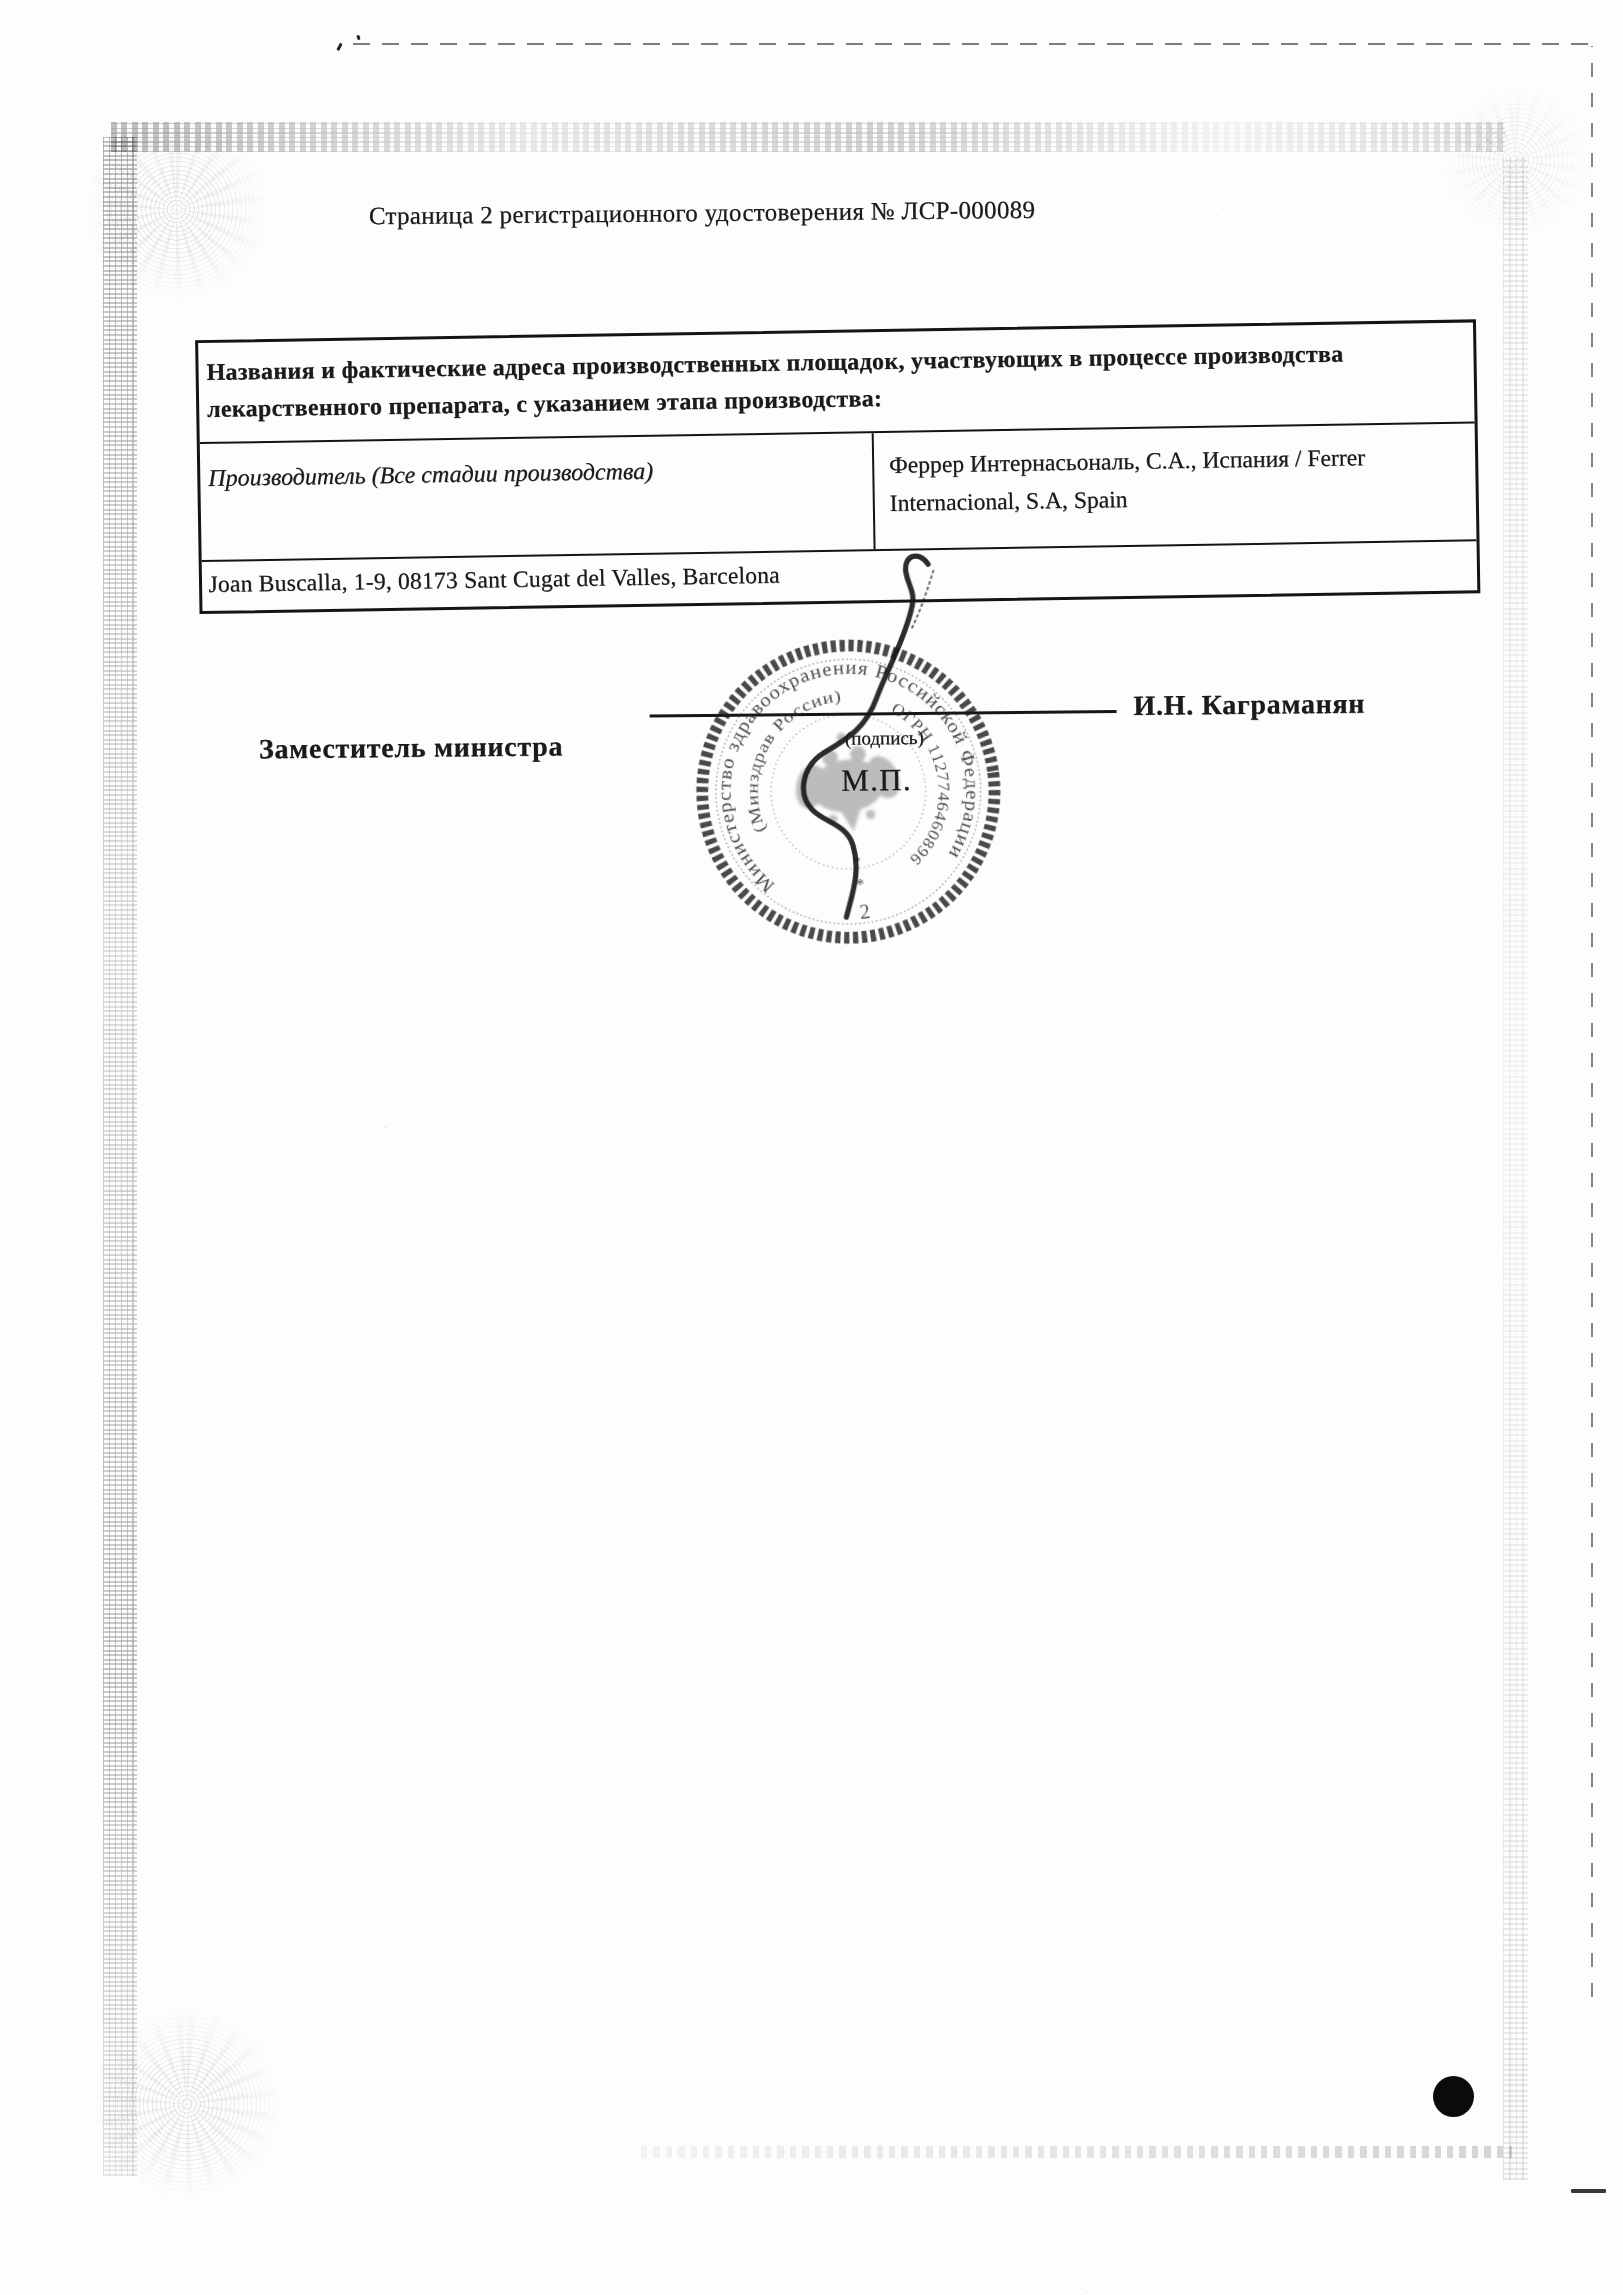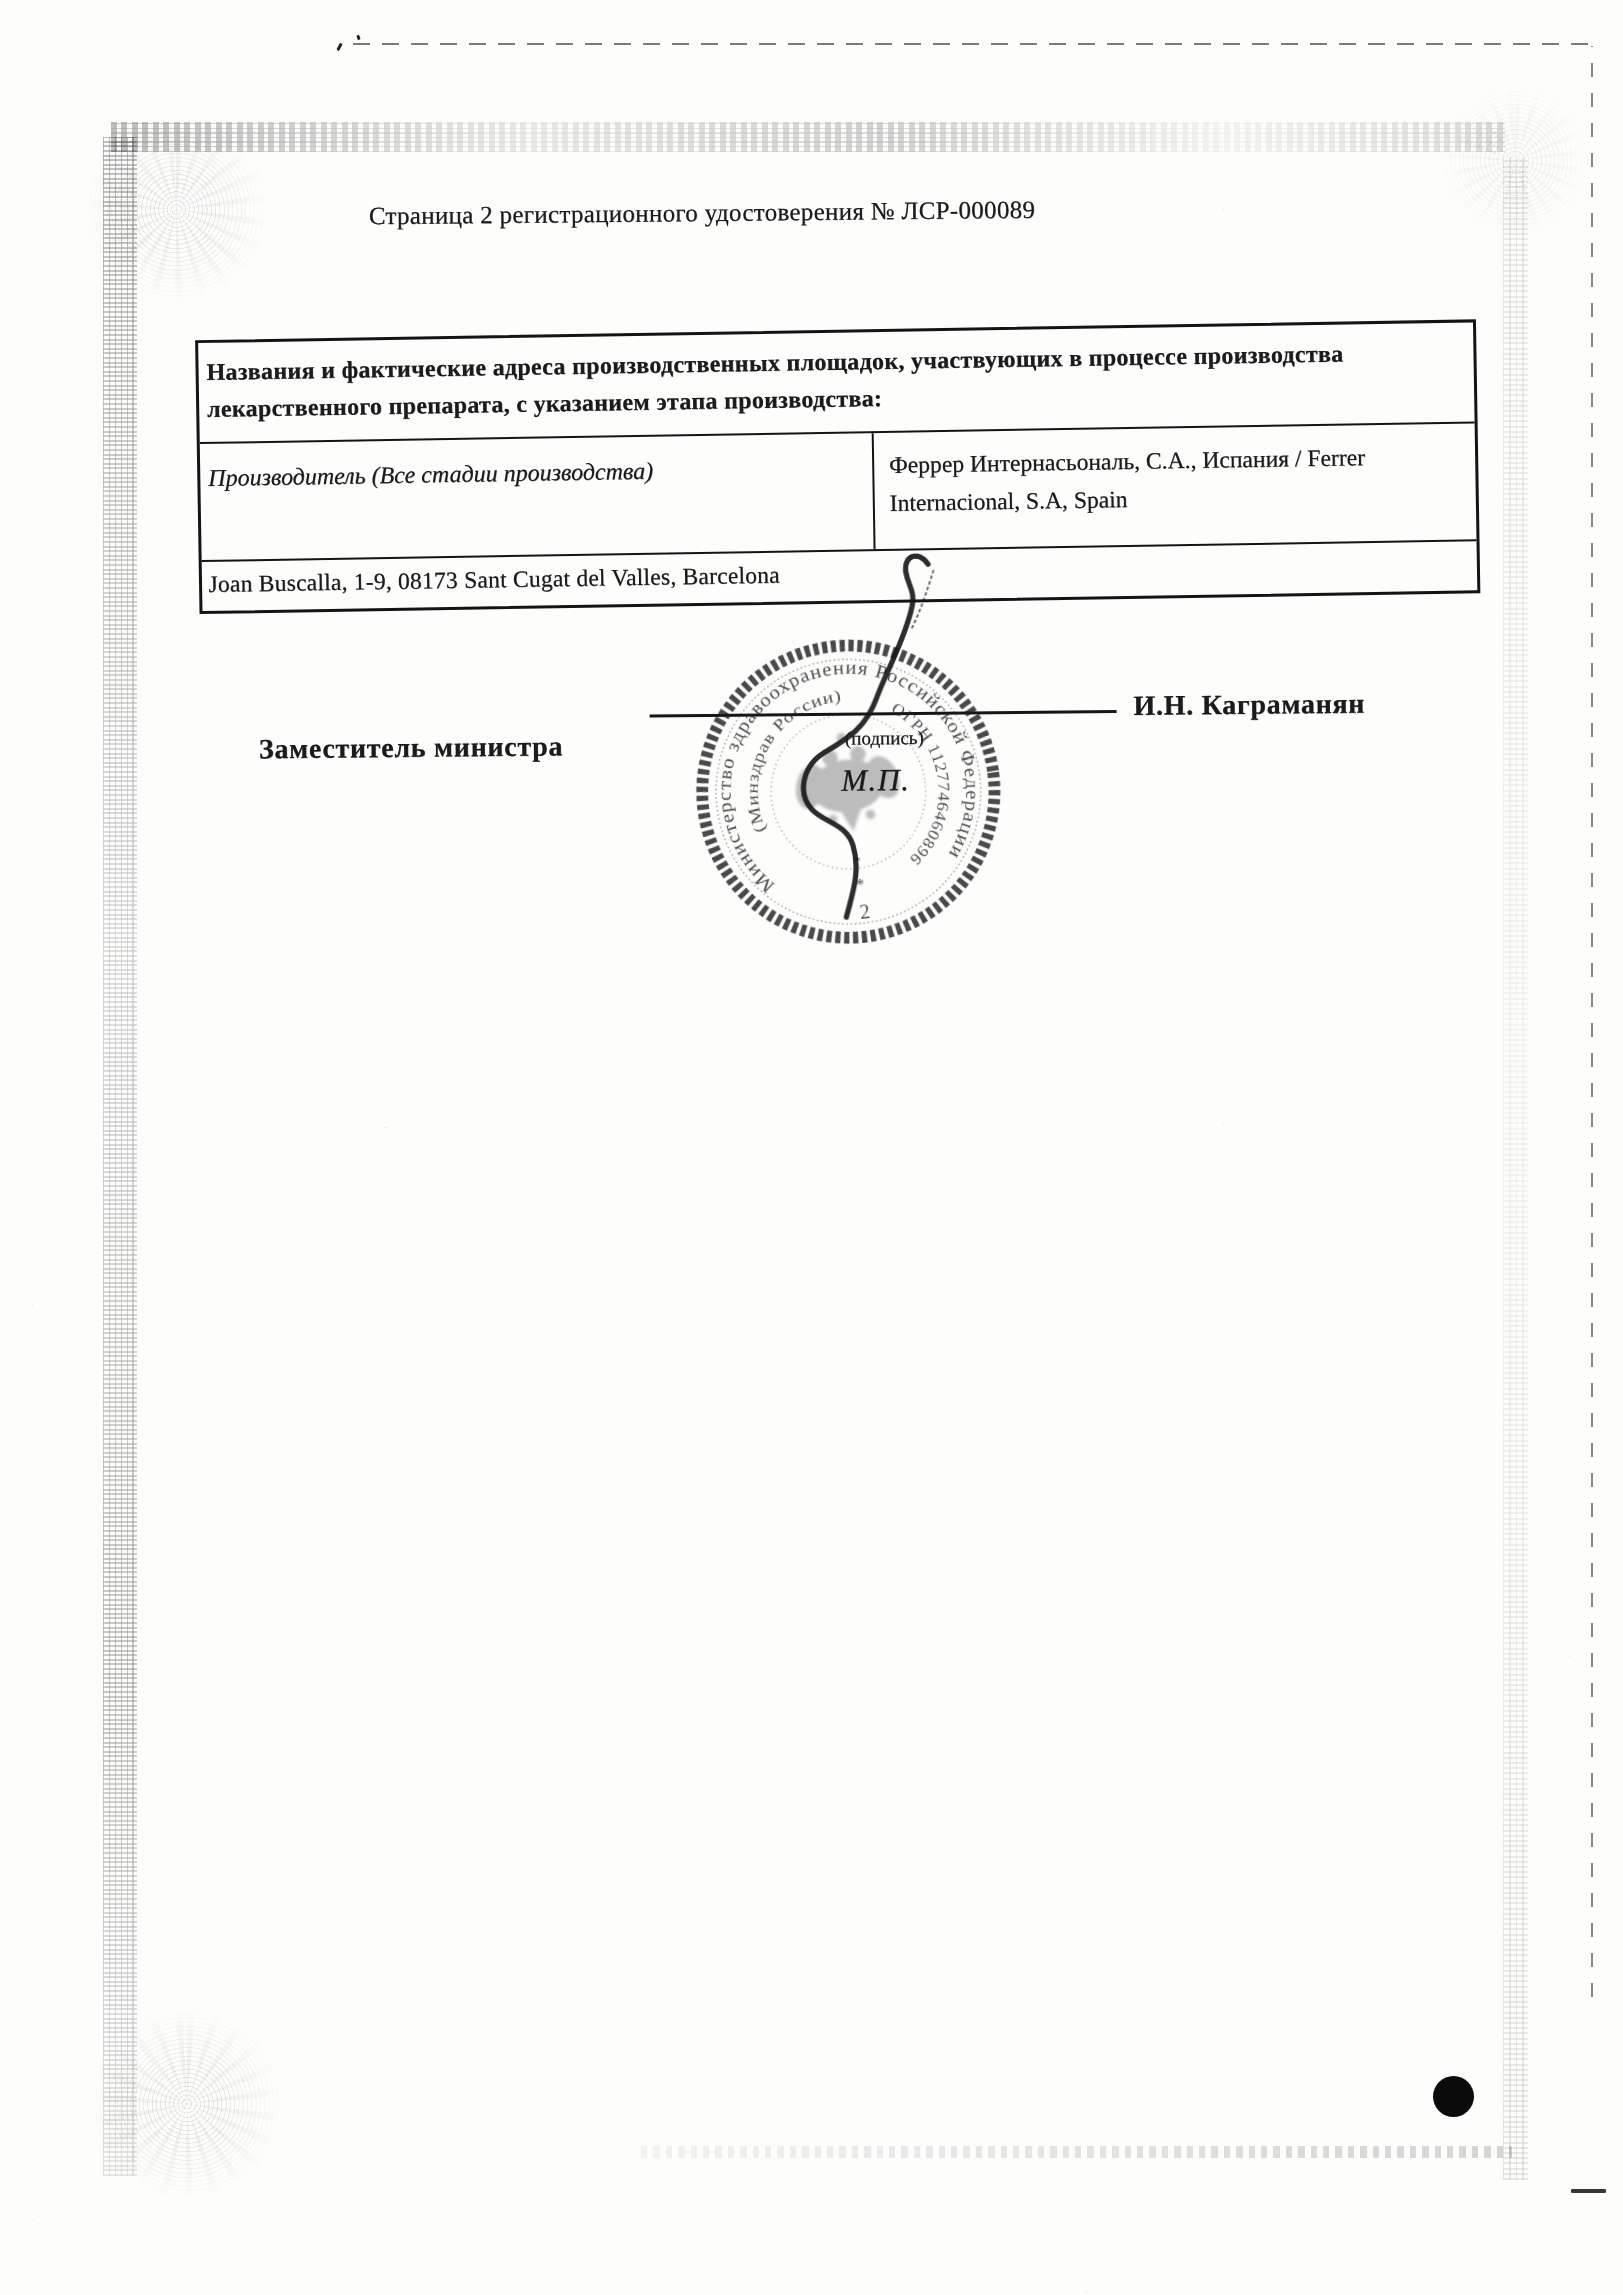--- a/index.html
+++ b/index.html
@@ -78,21 +78,21 @@
   .t-mid{display:flex;border-top:2.6px solid #141414;}
   .t-cell-stage{flex:0 0 51.2%;border-right:2.6px solid #141414;padding:17px 11.8px 39px 7.9px;
     font-size:24px;font-style:italic;line-height:1.45;}
   .t-cell-manuf{flex:1;padding:13px 10.5px 26px 14.4px;font-size:23.6px;line-height:1.62;white-space:pre-line;}
   .t-addr{border-top:2.6px solid #141414;padding:9.2px 11.8px 13px 6.5px;font-size:23.6px;letter-spacing:0.2px;}
 
   
   .sig-title{position:absolute;left:261px;top:728px;font-size:28px;font-weight:bold;letter-spacing:0.7px;white-space:nowrap;}
   .sig-line{position:absolute;left:652px;top:713px;width:467px;height:2.6px;background:#161616;z-index:3;}
   .sig-caption{position:absolute;left:821px;top:728px;width:131px;text-align:center;font-size:19px;z-index:6;}
-  .sig-mp{position:absolute;left:843px;top:763px;font-size:31px;letter-spacing:1.3px;z-index:6;font-style:italic;}
+  .sig-mp{position:absolute;left:843px;top:763px;font-size:31px;letter-spacing:1.3px;z-index:6;}
   .sig-name{position:absolute;left:1136px;top:693px;font-size:28px;font-weight:bold;letter-spacing:0.7px;white-space:nowrap;}
 
   .stamp-wrap{position:absolute;left:679px;top:621px;width:342px;height:342px;z-index:4;}
   .autograph{position:absolute;left:0;top:0;z-index:5;pointer-events:none;}
 
   .ink-dot{position:absolute;left:1433px;top:2076px;width:41px;height:41px;background:#0b0b0b;border-radius:50%;}
 
   .noise-overlay{position:absolute;inset:0;z-index:40;pointer-events:none;opacity:.55;}
 </style>
 </head>

